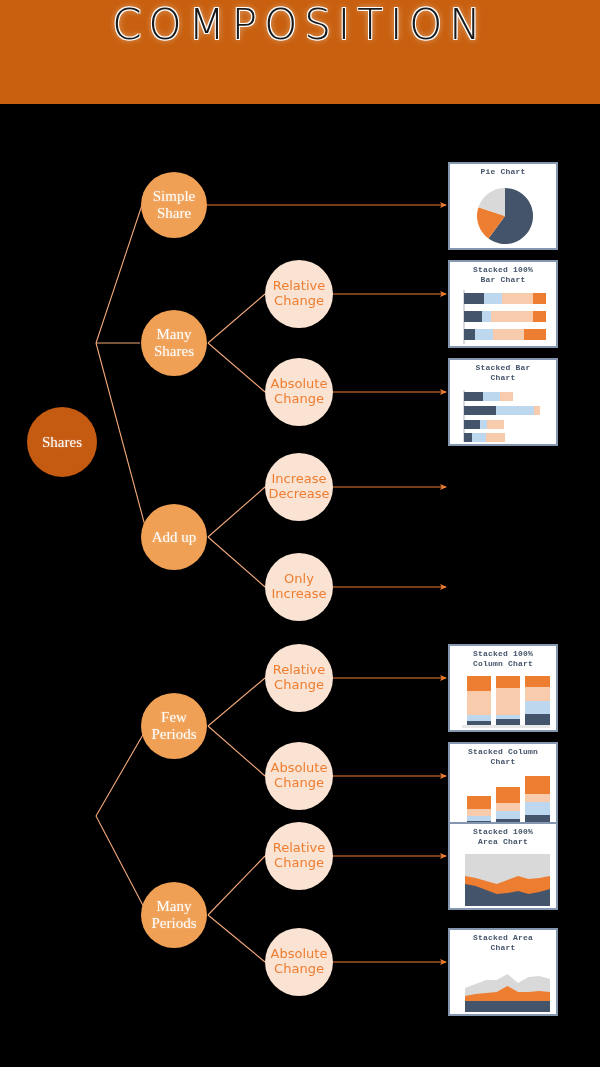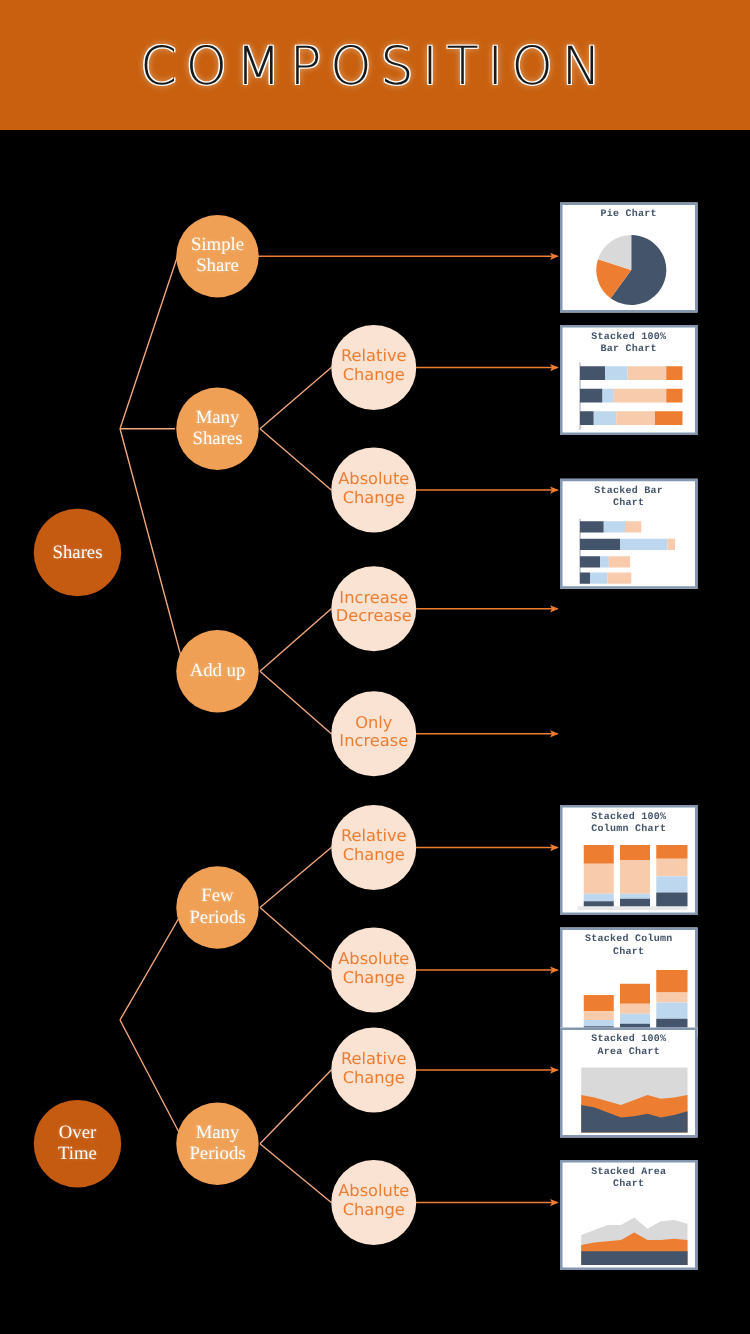--- a/index.html
+++ b/index.html
@@ -9,21 +9,21 @@
     background:#000000;
     font-family:"Liberation Sans", sans-serif;
     overflow:hidden;
     position:relative;
   }
 
   
   #header{
     position:absolute;left:0;top:0;width:600px;height:104px;
     background:#C8600F;
-    display:flex;align-items:center;justify-content:center;
+    display:flex;justify-content:center;
   }
   #header .title{
     font-family:"DejaVu Sans", sans-serif;
     font-size:42px;
     font-weight:300;
     letter-spacing:7px;
     color:#1a1a1a;
     text-shadow:
       -1px -1px 0 #fff, 1px -1px 0 #fff, -1px 1px 0 #fff, 1px 1px 0 #fff,
       0 0 6px rgba(255,255,255,.85);
@@ -127,24 +127,20 @@
       <path d="M333,672 L446,672"></path>
       <path d="M333,752 L446,752"></path>
       <path d="M333,858 L446,858"></path>
     </g>
   </svg>
 
   <div class="node lvl1" style="left:27px;top:303px;width:70px;height:70px;">
     <span class="ln">Shares</span>
   </div>
 
-  <div class="node lvl1" style="left:27px;top:776px;width:70px;height:70px;">
-    <span class="ln">Over</span>
-    <span class="ln">Time</span>
-  </div>
 
   <div class="node lvl2" style="left:141px;top:68px;width:66px;height:66px;">
     <span class="ln">Simple</span>
     <span class="ln">Share</span>
   </div>
 
   <div class="node lvl2" style="left:141px;top:206px;width:66px;height:66px;">
     <span class="ln">Many</span>
     <span class="ln">Shares</span>
   </div>
@@ -237,21 +233,21 @@
       </g>
       <g>
         <rect x="14" y="67" width="11" height="11" fill="#44546A"></rect>
         <rect x="25" y="67" width="18" height="11" fill="#BDD7EE"></rect>
         <rect x="43" y="67" width="31" height="11" fill="#F8CBAD"></rect>
         <rect x="74" y="67" width="22" height="11" fill="#ED7D31"></rect>
       </g>
     </svg>
   </div>
 
-  <div class="thumb" style="left:448px;top:254px;width:110px;height:88px;margin-top:25px;">
+  <div class="thumb" style="left:448px;top:254px;width:110px;height:88px;">
     <div class="tt">
       <span>Stacked  Bar</span><br>
       <span>Chart</span>
     </div>
     <svg width="110" height="88" viewBox="0 0 110 88">
       <line x1="14" y1="30" x2="14" y2="82" stroke="#AEB6C2" stroke-width="1"></line>
       <g>
         <rect x="14" y="32" width="19" height="9" fill="#44546A"></rect>
         <rect x="33" y="32" width="17" height="9" fill="#BDD7EE"></rect>
         <rect x="50" y="32" width="13" height="9" fill="#F8CBAD"></rect>

